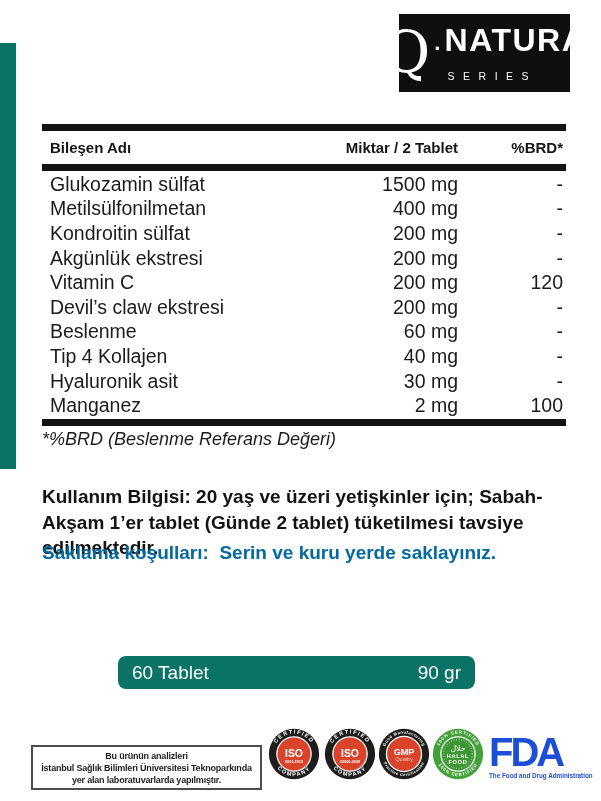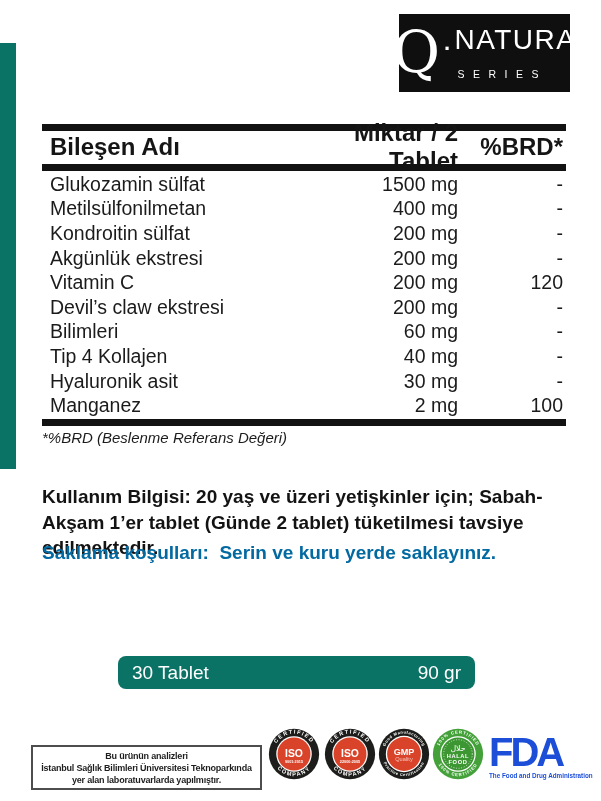--- a/index.html
+++ b/index.html
@@ -9,36 +9,36 @@
   
   .side-bar { position:absolute; left:0; top:43px; width:16px; height:426px; background:#0b7266; }
 
   
   .logo { position:absolute; left:399px; top:14px; width:171px; height:78px; background:#0f0f0f;
           display:flex; align-items:center; justify-content:center; color:#fff; }
   .logo-q { font-family:"DejaVu Serif", serif; font-size:58px; line-height:0.85; font-weight:400; }
   .logo-dot { font-size:22px; font-weight:700; margin:0 3px 0 4px; position:relative; top:-4px; }
   .logo-col { display:flex; flex-direction:column; }
   .logo-row { display:flex; align-items:center; }
-  .logo-name { font-size:28px; font-weight:400; letter-spacing:1.5px; line-height:1; }
+  .logo-name { font-size:32px; font-weight:700; letter-spacing:1.5px; line-height:1; }
   .logo-series { font-size:10.5px; letter-spacing:8.5px; margin-top:15px; padding-left:3px; line-height:1; }
 
   
   .rule { position:absolute; left:42px; width:524px; height:7px; background:#121212; }
   .rule-1 { top:124px; } .rule-2 { top:164px; } .rule-3 { top:419px; }
   .thead { position:absolute; left:42px; top:130px; width:524px; height:34px;
-           display:flex; align-items:center; font-size:24px; font-weight:700; color:#151515; }
+           display:flex; align-items:center; font-size:15px; font-weight:700; color:#151515; }
   .tbody { position:absolute; left:42px; top:172px; width:524px; }
   .trow { display:flex; align-items:center; height:24.6px; font-size:19.5px; color:#1b1b1b; }
   .col-name { flex:1; text-align:left; padding-left:8px; }
   .col-amt { width:150px; text-align:right; }
   .col-brd { width:108px; text-align:right; padding-right:3px; }
   .thead .col-name { padding-left:8px; }
 
-  .footnote { position:absolute; left:42px; top:429px; font-style:italic; font-size:15px; color:#1b1b1b; }
+  .footnote { position:absolute; left:42px; top:429px; font-style:italic; font-size:18px; color:#1b1b1b; }
 
   .usage { position:absolute; left:42px; top:484px; width:530px; font-size:19px; font-weight:700;
            color:#131313; line-height:25.5px; }
   .storage { position:absolute; left:42px; top:542px; width:530px; font-size:19px; font-weight:700;
              color:#0369a1; white-space:pre-wrap; }
 
   
   .pill { position:absolute; left:118px; top:656px; width:357px; height:33px; background:#0b7266;
           border-radius:8px; display:flex; align-items:center; justify-content:space-between;
           padding:0 14px; color:#fff; font-size:19px; }
@@ -105,21 +105,21 @@
       <span class="col-name">Vitamin C</span>
       <span class="col-amt">200 mg</span>
       <span class="col-brd">120</span>
     </div>
     <div class="trow">
       <span class="col-name">Devil’s claw ekstresi</span>
       <span class="col-amt">200 mg</span>
       <span class="col-brd">-</span>
     </div>
     <div class="trow">
-      <span class="col-name">Bilimleri</span>
+      <span class="col-name">Beslenme</span>
       <span class="col-amt">60 mg</span>
       <span class="col-brd">-</span>
     </div>
     <div class="trow">
       <span class="col-name">Tip 4 Kollajen</span>
       <span class="col-amt">40 mg</span>
       <span class="col-brd">-</span>
     </div>
     <div class="trow">
       <span class="col-name">Hyaluronik asit</span>
@@ -133,21 +133,21 @@
     </div>
   </div>
   <div class="rule rule-3"></div>
 
   <div class="footnote">*%BRD (Beslenme Referans Değeri)</div>
 
   <div class="usage">Kullanım Bilgisi: 20 yaş ve üzeri yetişkinler için; Sabah-Akşam 1’er tablet (Günde 2 tablet) tüketilmesi tavsiye edilmektedir.</div>
   <div class="storage">Saklama koşulları:  Serin ve kuru yerde saklayınız.</div>
 
   <div class="pill">
-    <span>30 Tablet</span>
+    <span>60 Tablet</span>
     <span>90 gr</span>
   </div>
 
   <div class="analysis-box">
     <span>Bu ürünün analizleri</span>
     <span>İstanbul Sağlık Bilimleri Üniversitesi Teknoparkında</span>
     <span>yer alan laboratuvarlarda yapılmıştır.</span>
   </div>
 
   <svg class="badge badge-iso1" viewBox="0 0 60 60">

